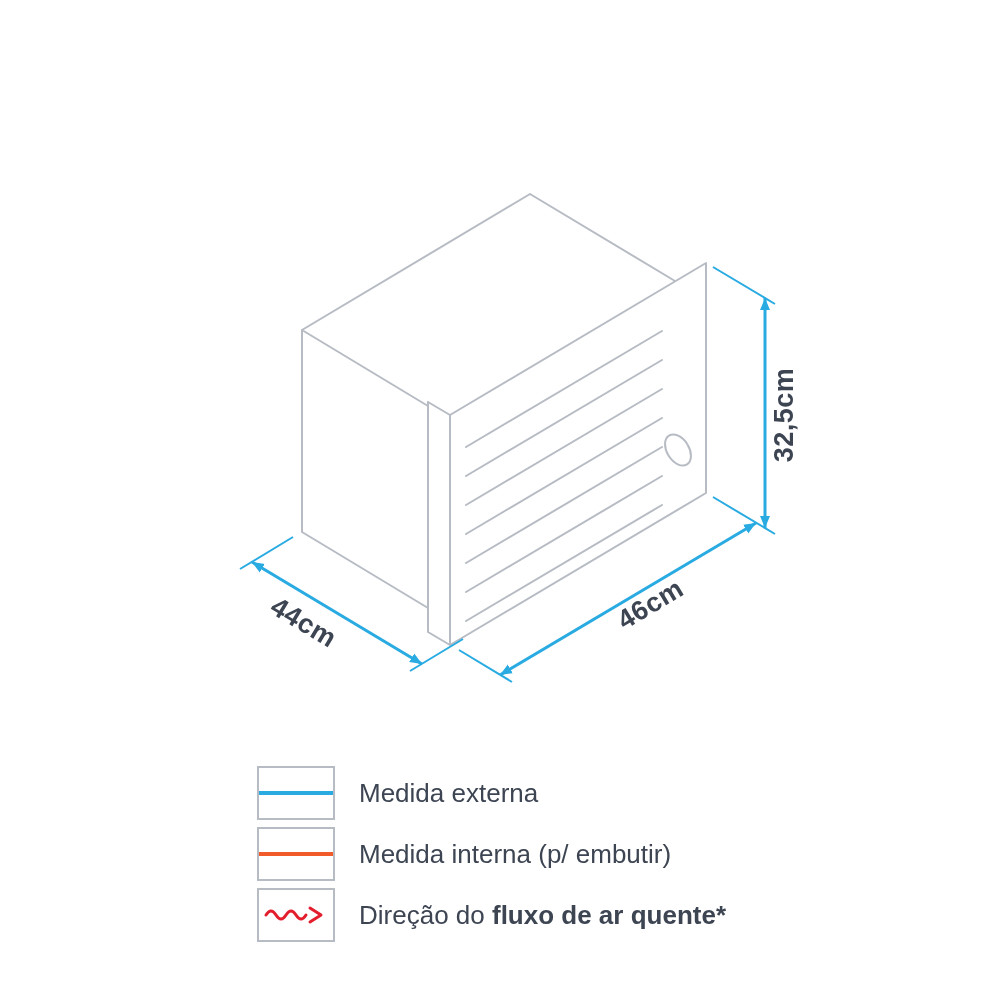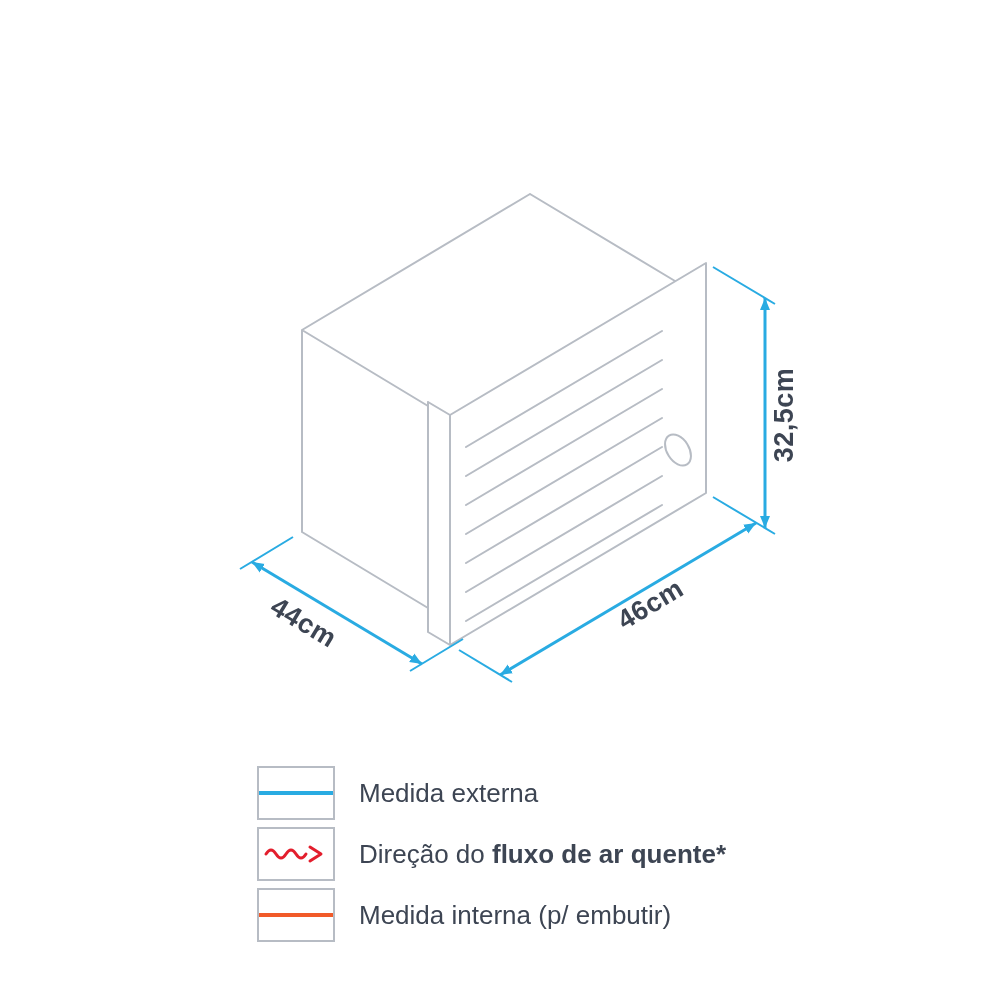--- a/index.html
+++ b/index.html
@@ -95,30 +95,30 @@
 
   <div class="legend-row">
     <div class="legend-box">
       <div class="legend-line external"></div>
     </div>
     <div class="legend-label">Medida externa</div>
   </div>
 
   <div class="legend-row">
     <div class="legend-box">
+      <div class="legend-line internal"></div>
+    </div>
+    <div class="legend-label">Medida interna (p/ embutir)</div>
+  </div>
+
+  <div class="legend-row">
+    <div class="legend-box">
       <svg width="74" height="50" viewBox="0 0 74 50">
         <path d="M7 25 q5 -8 10 0 t10 0 t10 0 t10 0" stroke="#e31e2d" stroke-width="3" fill="none" stroke-linecap="round"></path>
         <path d="M51 18 L62 25 L51 32" stroke="#e31e2d" stroke-width="3" fill="none" stroke-linecap="round" stroke-linejoin="round"></path>
       </svg>
     </div>
     <div class="legend-label">
       <span>Direção do </span><span class="bold">fluxo de ar quente*</span>
     </div>
   </div>
 
-  <div class="legend-row">
-    <div class="legend-box">
-      <div class="legend-line internal"></div>
-    </div>
-    <div class="legend-label">Medida interna (p/ embutir)</div>
-  </div>
-
 </div>
 
 </body></html>

